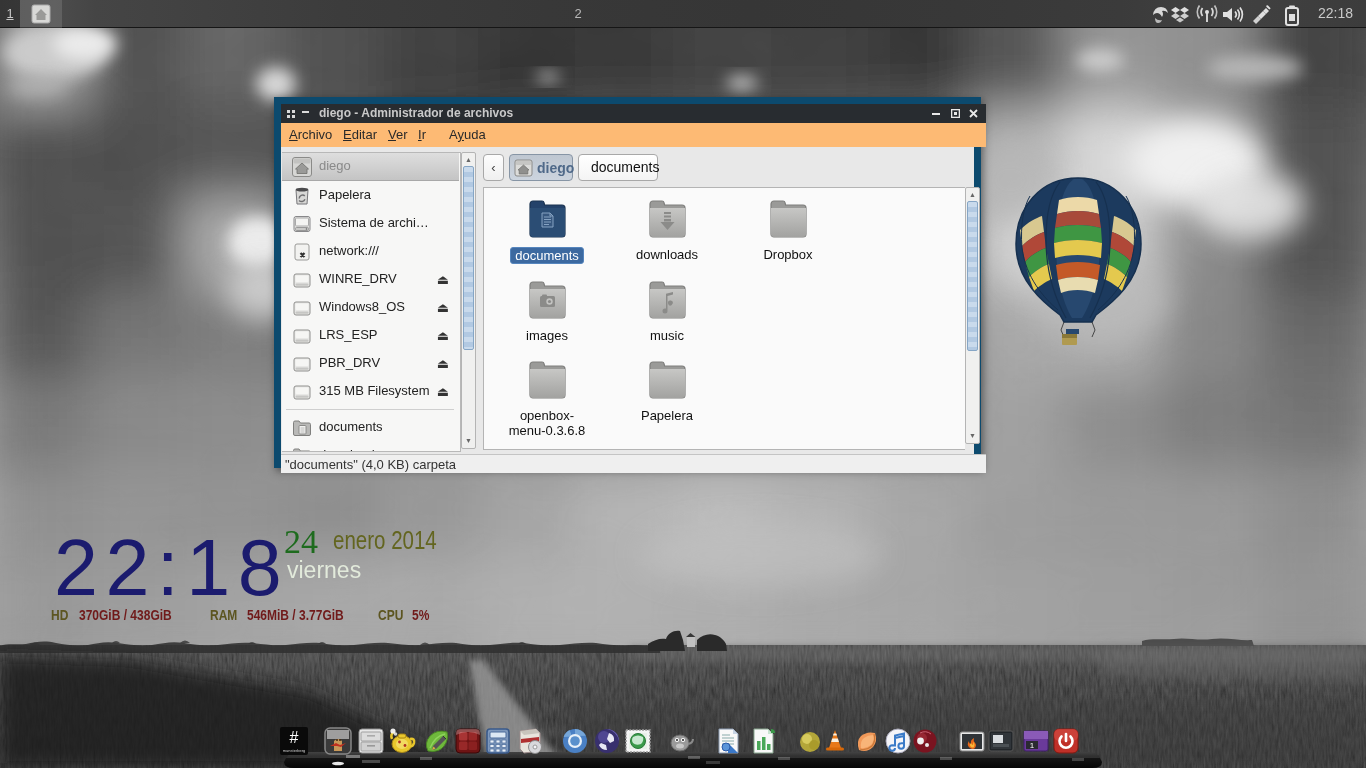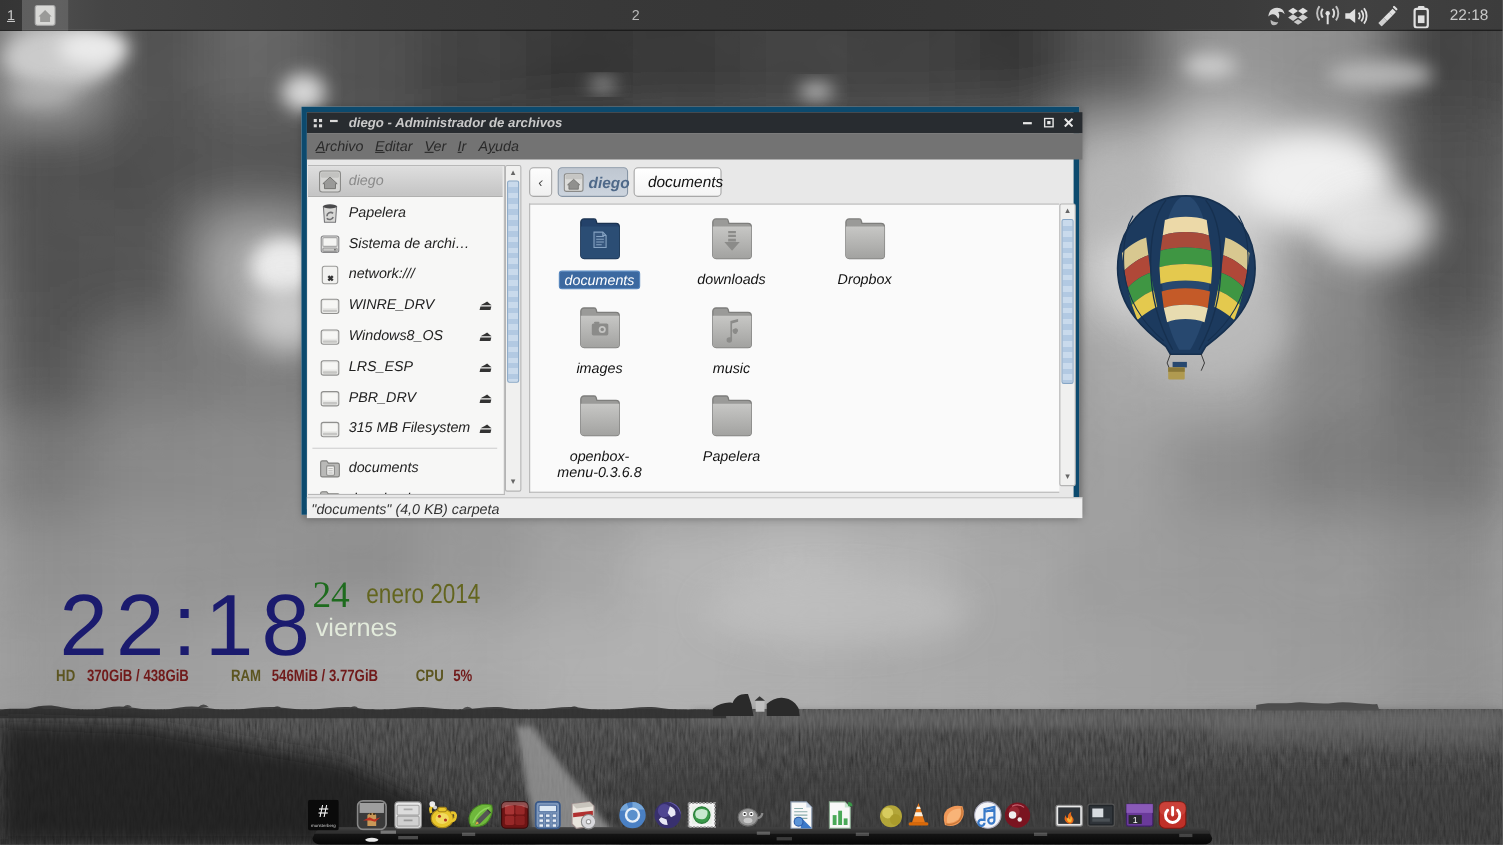--- a/index.html
+++ b/index.html
@@ -20,24 +20,24 @@
 #conky { position:absolute; left:0; top:0; }
 #ctime { position:absolute; left:54px; top:528px; font-size:79px; color:#1b1b6e; letter-spacing:7.5px; white-space:nowrap; line-height:1; }
 #cday { position:absolute; white-space:nowrap; left:284px; top:525px; font-size:34px; color:#1e6b1e; line-height:1;font-family:Liberation Serif, serif; }
 #cmon { position:absolute; white-space:nowrap; left:333px; top:528px; font-size:25px; color:#63651f; line-height:1; transform:scale(0.82,1); transform-origin:0 0; }
 #cvie { position:absolute; white-space:nowrap; left:287px; top:559px; font-size:23px; color:#e2eadb; line-height:1; }
 #cstats { position:absolute; white-space:nowrap; left:0; top:606px; width:600px; height:18px; font-size:15px; font-weight:bold; color:#701a1a; }
 #cstats span { position:absolute; transform:scale(0.8,1); transform-origin:0 0; white-space:nowrap; }
 #cstats span.lb { color:#5c5520; }
 
 
-#win { position:absolute; left:274px; top:97px; width:707px; height:371px; background:#e8e8e8; border:5px solid #0c4a6e; box-shadow:2px 3px 8px rgba(0,0,0,0.45);font-style:italic; }
+#win { position:absolute; left:274px; top:97px; width:707px; height:371px; background:#e8e8e8; border:7px solid #0c4a6e; box-shadow:2px 3px 8px rgba(0,0,0,0.45); }
 #titlebar { position:absolute; left:0; top:0; width:705px; height:19px; background:#282c30; }
 #title { position:absolute; left:38px; top:2px; color:#c9c9c9; font-size:12px; font-weight:bold; }
-#menubar { position:absolute; left:0; top:19px; width:705px; height:24px; background:#737373; font-size:13px; color:#2a2a2a; }
+#menubar { position:absolute; left:0; top:19px; width:705px; height:24px; background:#fdba74; font-size:13px; color:#2a2a2a; }
 #menubar span { position:absolute; top:4px; }
 #menubar u { text-decoration:underline; }
 
 #sidebar { position:absolute; left:1px; top:48px; width:179px; height:300px; background:#f7f7f6; border:1px solid #b8b8b8; border-left:none; overflow:hidden; }
 .srow { position:absolute; left:0; width:177px; height:28px; font-size:13px; color:#222; }
 .srow .lbl { position:absolute; left:37px; top:5px; white-space:nowrap; }
 .srow .ej { position:absolute; right:10px; top:6px; color:#333; font-size:13px; }
 #srow0 { background:linear-gradient(#dedede,#c4c4c4); border-bottom:1px solid #a8a8a8; }
 #srow0 .lbl { color:#8a8a8a; }
 .sic { position:absolute; left:9px; top:3px; width:22px; height:22px; }
@@ -328,21 +328,21 @@
         </svg>
     <svg style="position:absolute; right:8px; top:5px" width="9" height="9" viewBox="0 0 9 9">
           <path d="M1 1 L8 8 M8 1 L1 8" stroke="#e8e8e8" stroke-width="1.8"></path>
         </svg>
   </div>
   <div id="menubar">
     <span style="left:8px"><u>A</u>rchivo</span>
     <span style="left:62px"><u>E</u>ditar</span>
     <span style="left:107px"><u>V</u>er</span>
     <span style="left:137px"><u>I</u>r</span>
-    <span style="left:156px">A<u>y</u>uda</span>
+    <span style="left:168px">A<u>y</u>uda</span>
   </div>
   <div id="sidebar">
     <div class="srow" id="srow0" style="top:0">
       <svg class="sic" viewBox="0 0 22 22">
             <rect x="1.5" y="1.5" width="19" height="19" rx="2.5" fill="#d6d6d4" stroke="#8a8a88"></rect>
             <rect x="2.5" y="2.5" width="17" height="5" rx="1.5" fill="#c2c2c0"></rect>
             <path d="M11 7 L17.5 13 L16 13 L16 17.5 L6 17.5 L6 13 L4.5 13 Z" fill="#9a9a98" stroke="#6e6e6c" stroke-width="0.8"></path>
           </svg>
       <span class="lbl">diego</span>
     </div>

